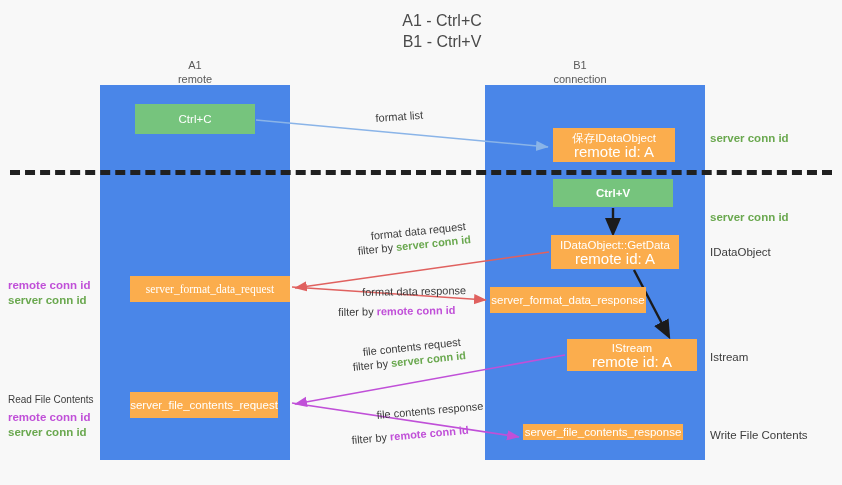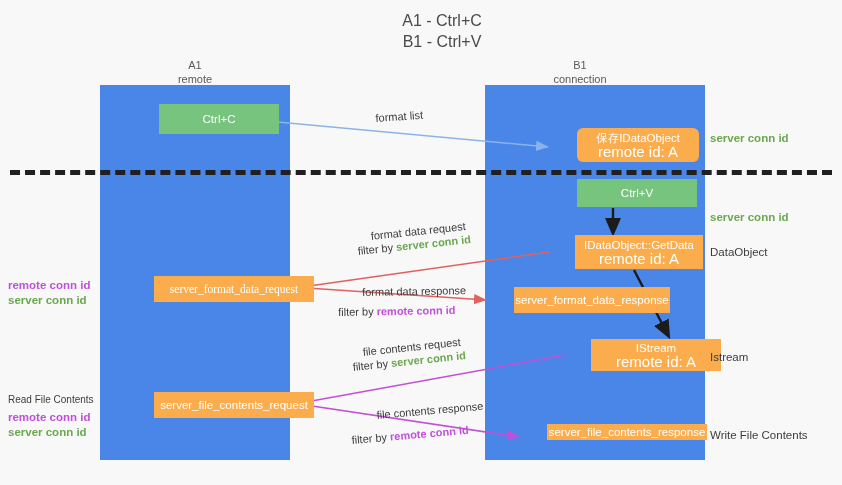--- a/index.html
+++ b/index.html
@@ -39,34 +39,33 @@
     border-top:5px dashed #202020;
   }
 
   
   .node{
     box-sizing:border-box;
     display:flex;flex-direction:column;
     align-items:center;justify-content:center;
     color:#ffffff;font-size:11.5px;line-height:14px;
     text-align:center;
-    margin-left:24px;
   }
   .node .l2{font-size:15px;}
   .green{background:#76c47d;}
   .orange{background:#fbad4d;}
 
   #n-ctrlc{left:135px;top:104px;width:120px;height:30px;}
-  #n-dataobj{left:553px;top:128px;width:122px;height:34px;border-radius:6px;}
-  #n-ctrlv{left:553px;top:179px;width:120px;height:28px;}
+  #n-dataobj{left:553px;top:128px;width:122px;height:34px;}
+  #n-ctrlv{left:553px;top:179px;width:120px;height:28px;font-weight:bold;}
   #n-getdata{left:551px;top:235px;width:128px;height:34px;}
   #n-istream{left:567px;top:339px;width:130px;height:32px;}
   #n-fmtreq{left:130px;top:276px;width:160px;height:26px;font-family:Liberation Serif, serif;}
   #n-fmtresp{left:490px;top:287px;width:156px;height:26px;}
-  #n-filereq{left:130px;top:392px;width:160px;height:26px;}
+  #n-filereq{left:130px;top:392px;width:148px;height:26px;}
   #n-fileresp{left:523px;top:424px;width:160px;height:16px;}
 
   
   .elabel{
     font-size:11px;line-height:15px;white-space:nowrap;color:#3c3c3c;
   }
   .green-t{color:#6aa84f;font-weight:bold;}
   .purple-t{color:#c050d8;font-weight:bold;}
 
   #lb-formatlist{left:375px;top:111px;transform:rotate(-4deg);transform-origin:left top;}
@@ -207,21 +206,21 @@
     <span>filter by </span><span class="green-t">server conn id</span>
   </div>
 
   <div class="abs elabel" id="lb-fcresp">file contents response</div>
   <div class="abs elabel" id="lb-fcresp2">
     <span>filter by </span><span class="purple-t">remote conn id</span>
   </div>
 
   <div class="abs side" id="sa-srv1">server conn id</div>
   <div class="abs side" id="sa-srv2">server conn id</div>
-  <div class="abs side" id="sa-dataobject">DataObject</div>
+  <div class="abs side" id="sa-dataobject">IDataObject</div>
   <div class="abs side" id="sa-istream">Istream</div>
   <div class="abs side" id="sa-writefile">Write File Contents</div>
 
   <div class="abs side" id="sa-left1">
     <span class="r">remote conn id</span>
     <span class="s">server conn id</span>
   </div>
 
   <div class="abs" id="sa-readfile">Read File Contents</div>
 

